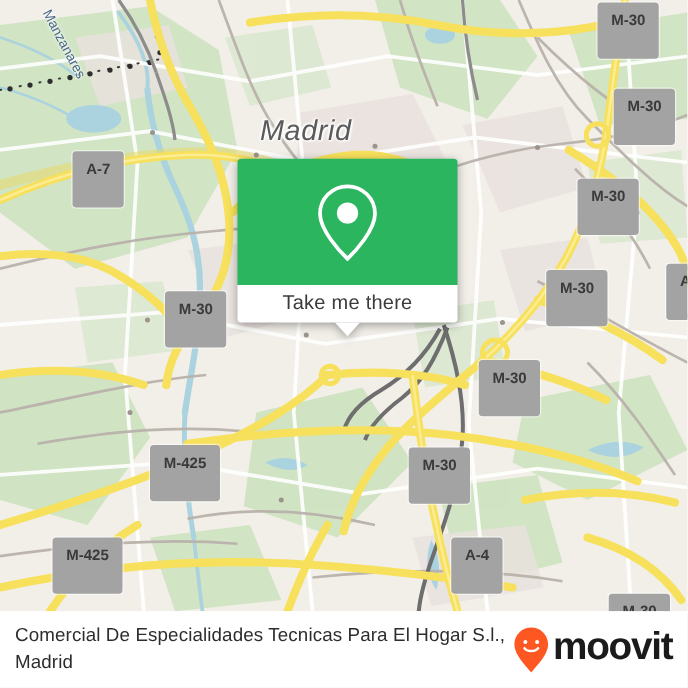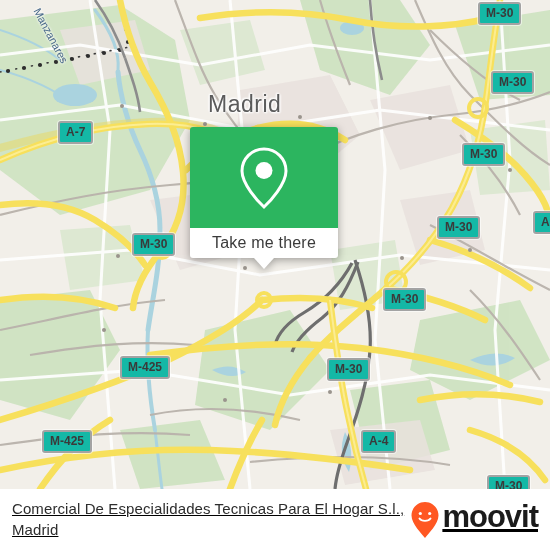--- a/index.html
+++ b/index.html
@@ -23,39 +23,39 @@
     text-shadow:0 0 3px #fff,0 0 3px #fff,1px 1px 2px #fff,-1px -1px 2px #fff;
     white-space:nowrap;
   }
   .river-label{
     position:absolute;font-size:11px;color:#4a6a8a;white-space:nowrap;
     text-shadow:0 0 3px #fff,0 0 3px #fff;
   }
 
   
   .shield{
-    position:absolute;background:#14b8a6;border:2px solid #a3a3a3;border-radius:3px;
+    position:absolute;background:#a3a3a3;border:5px solid #a3a3a3;border-radius:3px;
     color:#3a3a3a;font-size:12px;font-weight:bold;line-height:1;
-    padding:3px 6px 4px;white-space:nowrap;
+    padding:3px 6px 20px;white-space:nowrap;
     box-shadow:0 0 0 1px rgba(255,255,255,.55);
   }
 
   
   .attribution{
     position:absolute;left:0;top:463px;height:26px;width:550px;
     background:rgba(255,255,255,.80);
     display:flex;align-items:center;
   }
   .attribution span{
     font-size:13px;color:#2f2f2f;padding-left:10px;letter-spacing:.1px;
   }
 
   
   .popup{
-    position:absolute;left:190px;top:127px;width:148px;
+    position:absolute;left:190px;top:127px;width:176px;
     filter:drop-shadow(0 2px 4px rgba(0,0,0,.35));
   }
   .popup-top{
     height:101px;border-radius:3px 3px 0 0;
     display:flex;align-items:center;justify-content:center;
   }
   .pin-svg{display:block;}
   .popup-bottom{
     height:30px;background:#fff;border-radius:0 0 3px 3px;
     display:flex;align-items:center;justify-content:center;
@@ -67,21 +67,21 @@
     border-right:10px solid transparent;border-top:11px solid #fff;
   }
 
   
   .footer{
     position:absolute;left:0;top:489px;width:550px;height:61px;
     background:#ffffff;overflow:hidden;
   }
   .footer-inner{
     position:relative;height:100%;display:flex;align-items:center;
-    padding:0 12px;box-sizing:border-box;text-decoration:underline;
+    padding:0 12px;box-sizing:border-box;
   }
   .place-name{
     font-size:15px;color:#2d2d2d;line-height:1.35;flex:1;
     letter-spacing:.1px;
   }
   .brand{display:flex;align-items:flex-start;gap:2px;flex:none;}
   .brand-word{
     font-size:31px;font-weight:bold;color:#1b1b1b;letter-spacing:-1px;
     line-height:1;
   }
@@ -264,21 +264,21 @@
           <circle cx="402" cy="258" r="2"></circle>
             <circle cx="104" cy="330" r="2"></circle>
           <circle cx="225" cy="400" r="2"></circle>
             <circle cx="330" cy="392" r="2"></circle>
           <circle cx="470" cy="250" r="2"></circle>
             <circle cx="510" cy="170" r="2"></circle>
         </g>
       </g>
     </svg>
 
-    <div class="city-label" style="left:208px;top:91px;">Madrid</div>
+    <div class="city-label" style="left:208px;top:91px;font-style:italic;">Madrid</div>
 
     <div class="river-label" style="left:42px;top:6px;transform:rotate(62deg);transform-origin:left top;">Manzanares</div>
 
     <div class="shield" style="left:58px;top:121px;">A-7</div>
     <div class="shield" style="left:132px;top:233px;">M-30</div>
     <div class="shield" style="left:120px;top:356px;">M-425</div>
     <div class="shield" style="left:42px;top:430px;">M-425</div>
     <div class="shield" style="left:478px;top:2px;">M-30</div>
     <div class="shield" style="left:491px;top:71px;">M-30</div>
     <div class="shield" style="left:462px;top:143px;">M-30</div>

